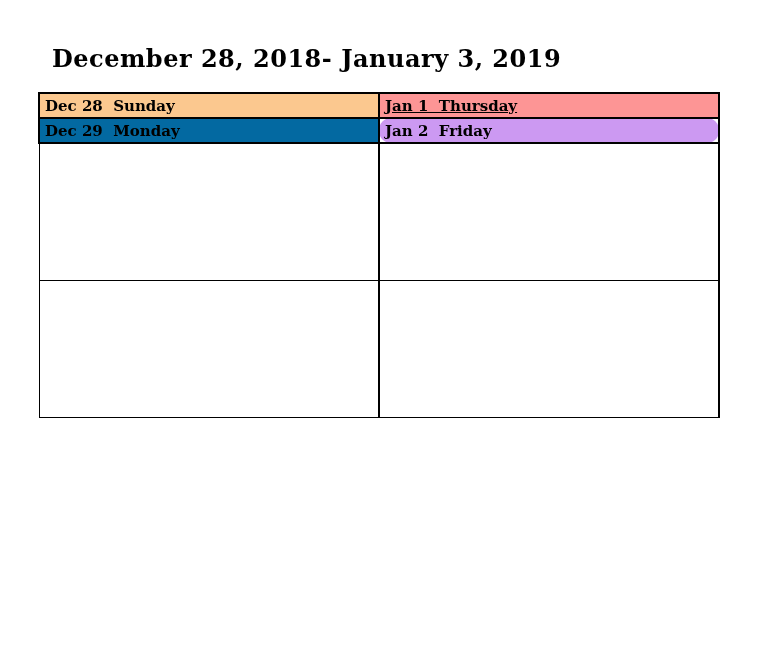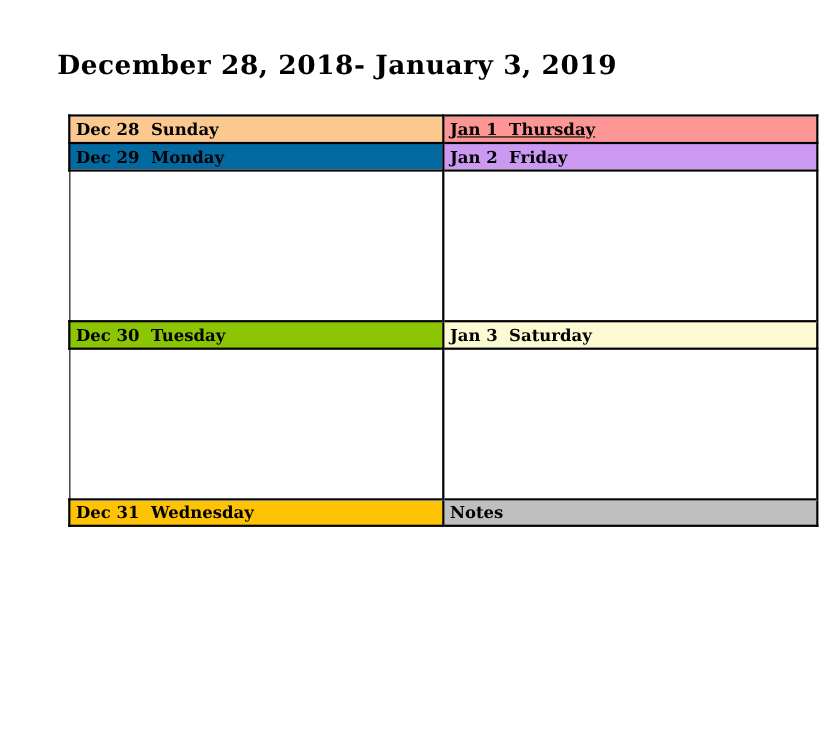--- a/index.html
+++ b/index.html
@@ -19,25 +19,24 @@
     top: 44px;
     font-size: 24px;
     font-weight: bold;
     color: #000000;
     letter-spacing: 0.5px;
     white-space: pre;
   }
   .calendar {
     position: absolute;
     left: 38px;
-    top: 104px;
+    top: 92px;
     width: 680px;
     border-collapse: collapse;
     table-layout: fixed;
-    margin-left: 24px;
   }
   .calendar col { width: 340px; }
   .calendar td {
     border: 1px solid #000000;
     padding: 0;
     overflow: hidden;
   }
   tr.hdr-row { height: 25px; }
   tr.hdr-row td {
     border-width: 2px;
@@ -93,54 +92,38 @@
       </td>
       <td class="right-col" style="background-color: rgb(253, 149, 149); text-decoration: underline;">
         <span class="hdr-label">Jan 1  Thursday</span>
       </td>
     </tr>
 
     <tr class="hdr-row">
       <td class="left-col" style="background-color: #0369a1;">
         <span class="hdr-label">Dec 29  Monday</span>
       </td>
-      <td class="right-col" style="background-color: rgb(204, 153, 242);">
+      <td class="right-col" style="background-color: rgb(204, 153, 242); border-radius: 12px;">
         <span class="hdr-label">Jan 2  Friday</span>
       </td>
     </tr>
     <tr class="body-row">
       <td class="left-col">
         <span class="event-label"></span>
       </td>
       <td class="right-col">
         <span class="event-label"></span>
       </td>
     </tr>
 
-    <tr class="hdr-row">
-      <td class="left-col" style="background-color: rgb(139, 197, 3);">
-        <span class="hdr-label">Dec 30  Tuesday</span>
-      </td>
-      <td class="right-col" style="background-color: rgb(252, 250, 210);">
-        <span class="hdr-label">Jan 3  Saturday</span>
-      </td>
-    </tr>
     <tr class="body-row">
       <td class="left-col">
         <span class="event-label"></span>
       </td>
       <td class="right-col">
         <span class="event-label"></span>
       </td>
     </tr>
 
-    <tr class="hdr-row last-hdr">
-      <td class="left-col" style="background-color: rgb(254, 196, 3);">
-        <span class="hdr-label">Dec 31  Wednesday</span>
-      </td>
-      <td class="right-col" style="background-color: rgb(191, 191, 191);">
-        <span class="hdr-label">Notes</span>
-      </td>
-    </tr>
 
   </tbody>
     </table>
 </div>
 
 </body></html>

